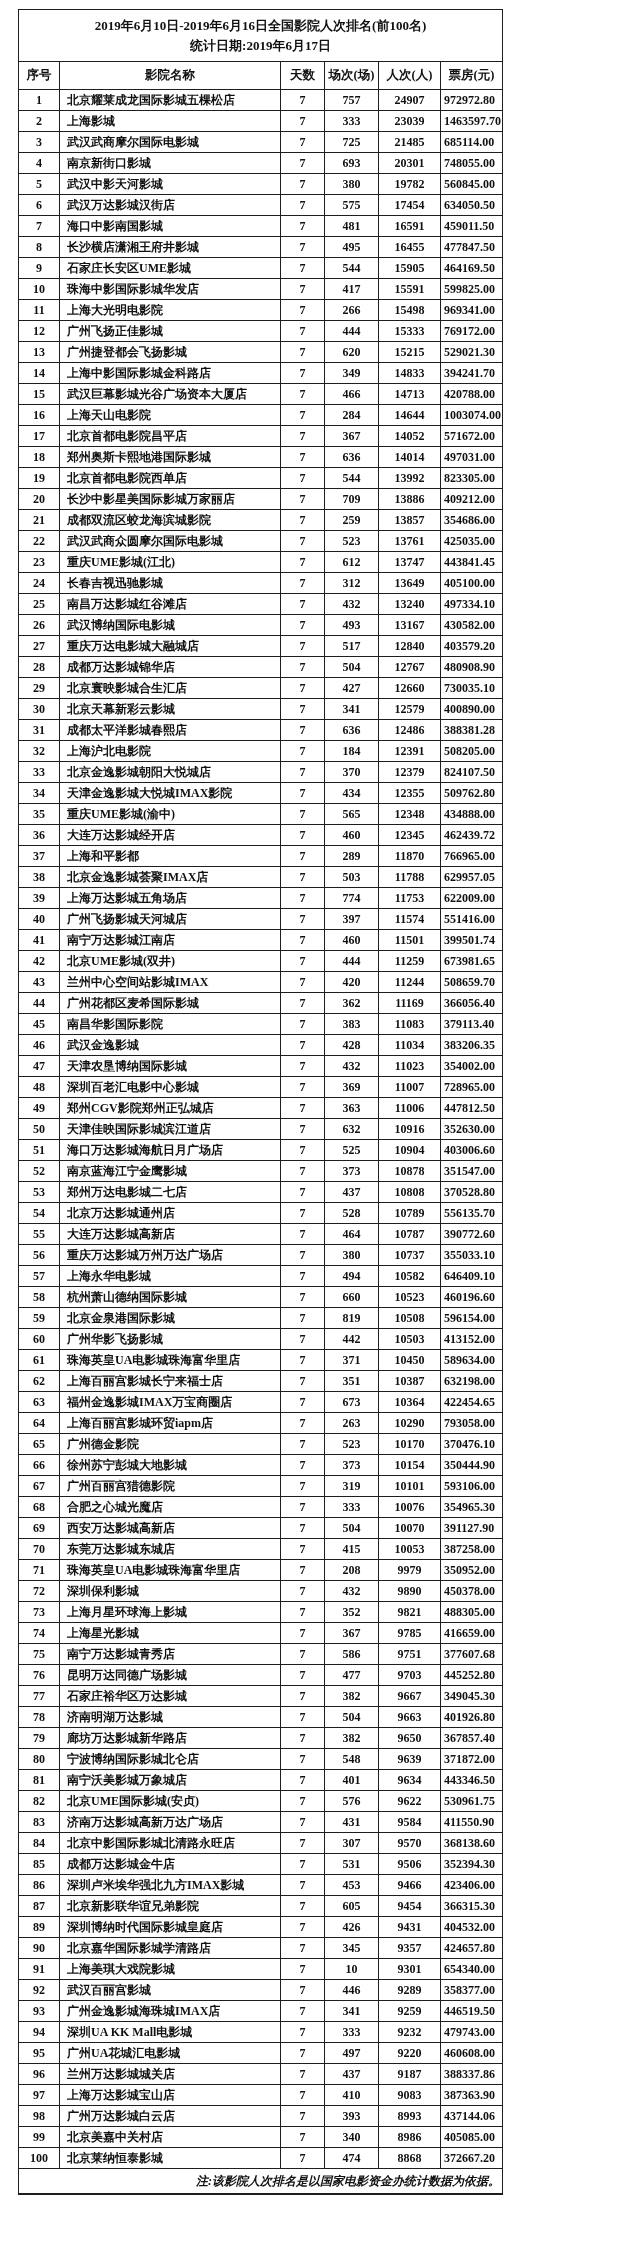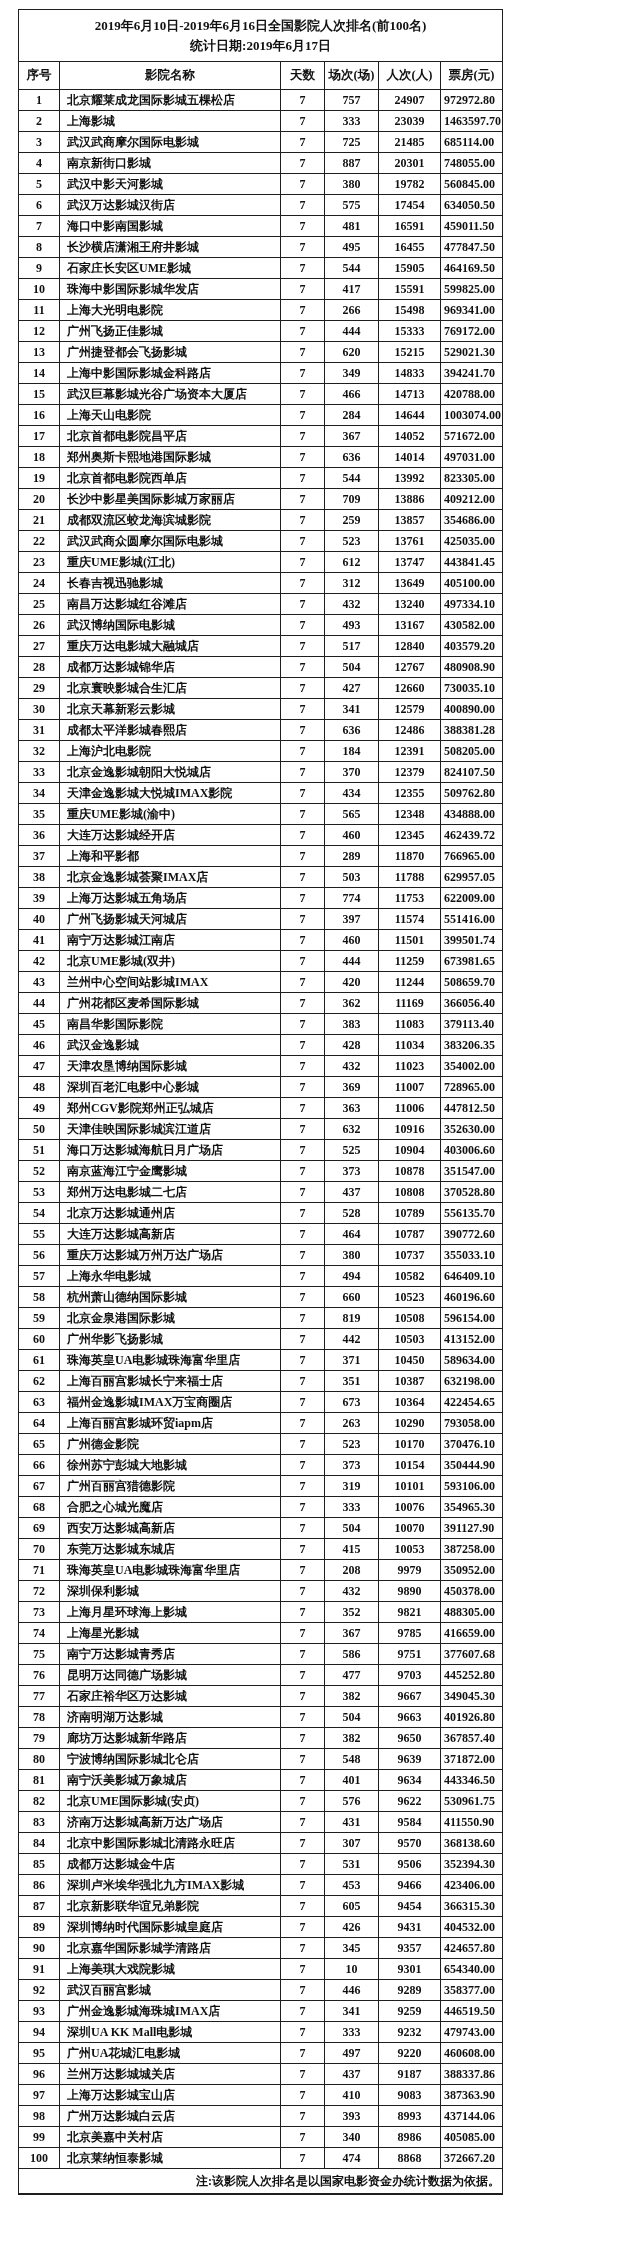--- a/index.html
+++ b/index.html
@@ -5,21 +5,21 @@
   html,body{margin:0;padding:0;background:#ffffff;}
   body{width:628px;font-family:"Liberation Serif", serif;color:#111;}
   .sheet{padding:9px 0 0 18px;}
   table{border-collapse:collapse;width:484px;table-layout:fixed;font-weight:bold;}
   td,th{border:1px solid #1e1e1e;overflow:hidden;white-space:nowrap;}
   .title-cell{height:47px;text-align:center;font-size:13px;line-height:1.5;padding:2px 0;}
   thead th{font-size:12.5px;height:27px;padding:0 2px;}
   tbody td{height:20px;font-size:12px;padding:0 3px;text-align:center;}
   td.c-name{text-align:left;padding-left:7px;}
   td.c-boxoffice{text-align:right;padding-right:8px;}
-  tfoot td{height:22px;text-align:right;font-size:12px;padding-right:2px;border-bottom:2px solid #1e1e1e;}
+  tfoot td{height:22px;text-align:right;font-size:12px;font-style:italic;padding-right:2px;border-bottom:2px solid #1e1e1e;}
 </style>
 </head>
 <body>
 
 <div class="sheet">
   <table>
     <colgroup>
       <col style="width:41px">
       <col style="width:221px">
       <col style="width:44px">
@@ -65,21 +65,21 @@
           <td class="c-name">武汉武商摩尔国际电影城</td>
           <td class="c-days">7</td>
           <td class="c-sessions">725</td>
           <td class="c-attendance">21485</td>
           <td class="c-boxoffice">685114.00</td>
         </tr>
         <tr>
           <td class="c-rank">4</td>
           <td class="c-name">南京新街口影城</td>
           <td class="c-days">7</td>
-          <td class="c-sessions">887</td>
+          <td class="c-sessions">693</td>
           <td class="c-attendance">20301</td>
           <td class="c-boxoffice">748055.00</td>
         </tr>
         <tr>
           <td class="c-rank">5</td>
           <td class="c-name">武汉中影天河影城</td>
           <td class="c-days">7</td>
           <td class="c-sessions">380</td>
           <td class="c-attendance">19782</td>
           <td class="c-boxoffice">560845.00</td>

